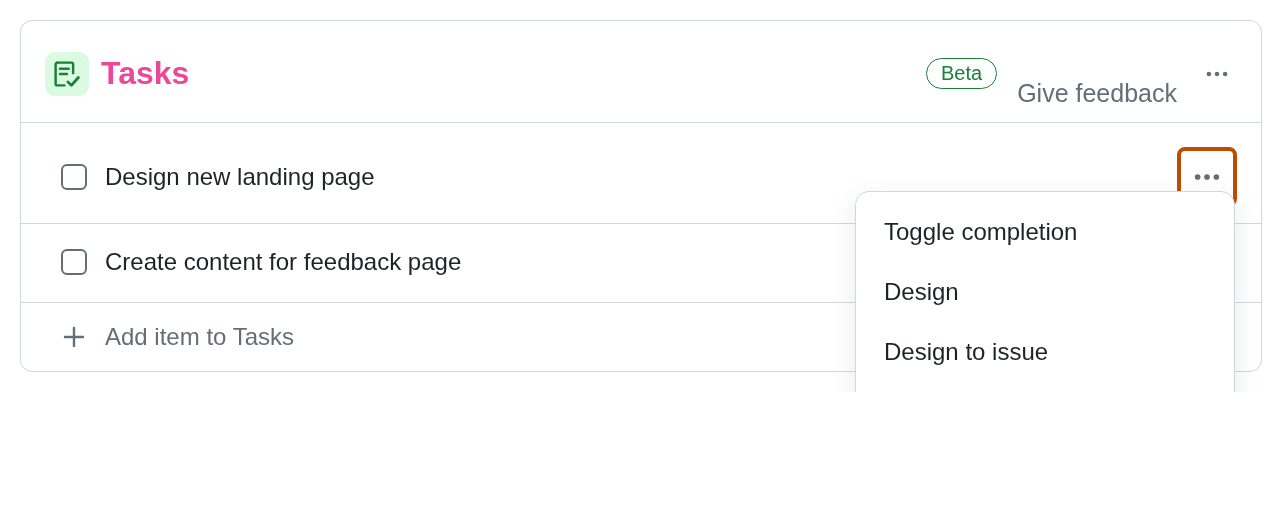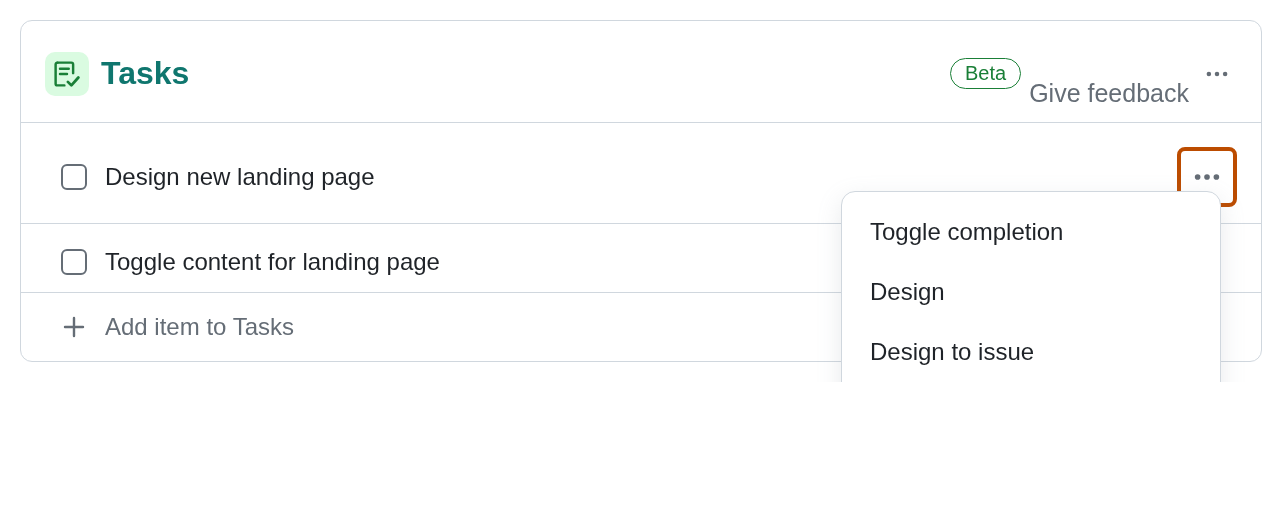--- a/index.html
+++ b/index.html
@@ -34,26 +34,26 @@
     border-radius: 10px;
     background: #dafbe1;
     display: flex;
     align-items: center;
     justify-content: center;
   }
   .tasks-icon-box svg { display: block; }
   .panel-title {
     font-size: 32px;
     font-weight: 600;
-    color: #0f766e;
+    color: #ec4899;
   }
   .header-right {
     display: flex;
     align-items: center;
-    gap: 8px;
+    gap: 20px;
   }
   .beta-badge {
     border: 1.5px solid #1a7f37;
     color: #1a7f37;
     border-radius: 999px;
     padding: 3px 14px;
     font-size: 20px;
     font-weight: 500;
   }
   .feedback-link {
@@ -112,37 +112,38 @@
     color: #656d76;
     cursor: pointer;
   }
   .add-row {
     display: flex;
     align-items: center;
     padding: 20px 24px 20px 40px;
     border-top: 1px solid #d0d7de;
     gap: 18px;
     cursor: pointer;
+    margin-top: 10px;
   }
   .plus-icon {
     width: 26px;
     height: 26px;
     display: flex;
     align-items: center;
     justify-content: center;
     color: #656d76;
   }
   .add-label {
     font-size: 24px;
     color: #656d76;
   }
   .dropdown {
     position: absolute;
     top: 170px;
-    right: 40px;
+    right: 26px;
     width: 380px;
     background: #ffffff;
     border: 1px solid #d0d7de;
     border-radius: 14px;
     box-shadow: 0 8px 24px rgba(140,149,159,0.2);
     padding: 10px 0;
     z-index: 10;
   }
   .dropdown-item {
     padding: 16px 28px;
@@ -194,21 +195,21 @@
               <circle cx="3" cy="8" r="1.5" fill="currentColor"></circle>
               <circle cx="8" cy="8" r="1.5" fill="currentColor"></circle>
               <circle cx="13" cy="8" r="1.5" fill="currentColor"></circle>
             </svg>
         </div>
       </div>
     </div>
 
     <div class="task-row">
       <div class="checkbox"></div>
-      <div class="task-title">Toggle content for landing page</div>
+      <div class="task-title">Create content for feedback page</div>
     </div>
 
 
     <div class="add-row">
       <div class="plus-icon">
         <svg width="24" height="24" viewBox="0 0 16 16">
             <path d="M8 2v12M2 8h12" stroke="#656d76" stroke-width="1.6" stroke-linecap="round"></path>
           </svg>
       </div>
       <div class="add-label">Add item to Tasks</div>

